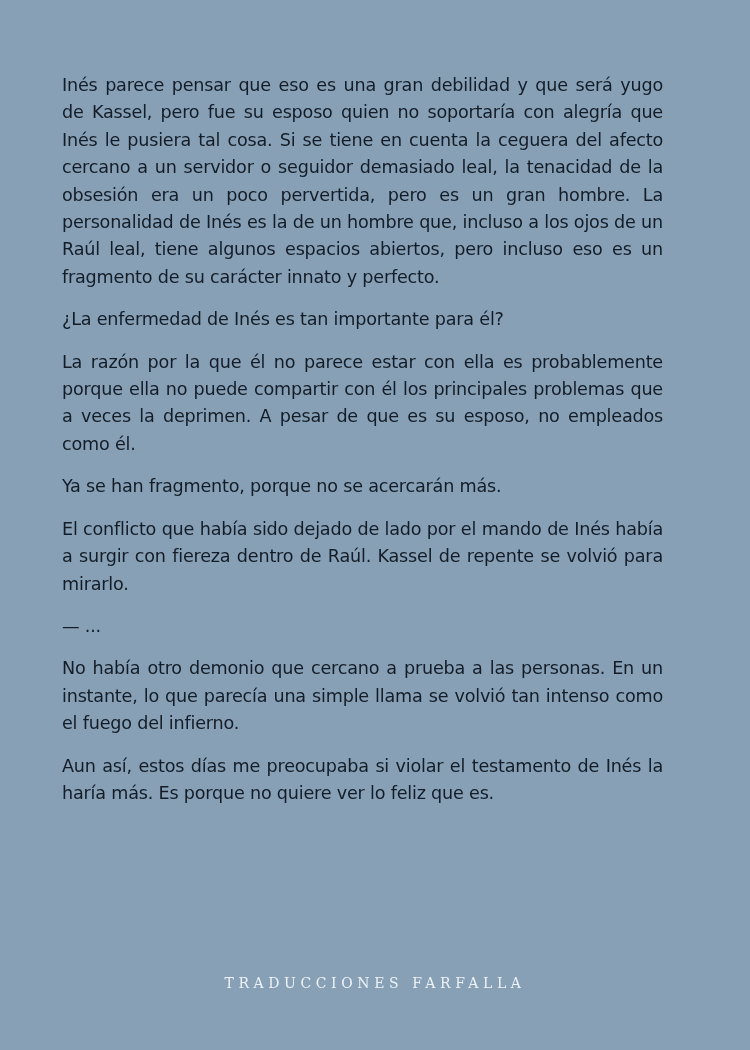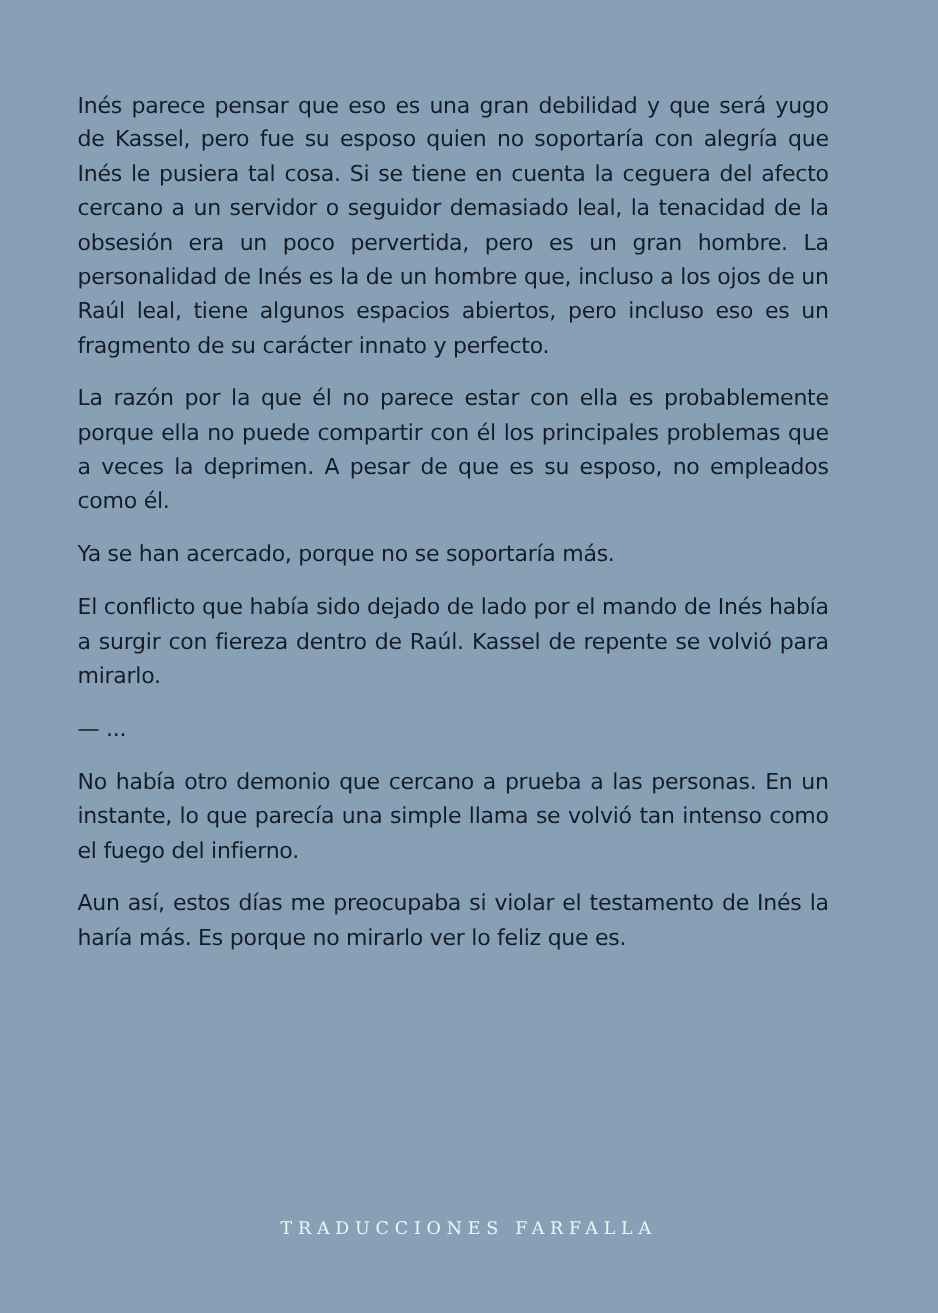--- a/index.html
+++ b/index.html
@@ -39,21 +39,22 @@
       font-size: 14px;
       letter-spacing: 4.6px;
       color: #eef3f7;
     }
   </style>
 </head>
 <body>
 
 <main class="page-body">
   <p class="para">Inés parece pensar que eso es una gran debilidad y que será yugo de Kassel, pero fue su esposo quien no soportaría con alegría que Inés le pusiera tal cosa. Si se tiene en cuenta la ceguera del afecto cercano a un servidor o seguidor demasiado leal, la tenacidad de la obsesión era un poco pervertida, pero es un gran hombre. La personalidad de Inés es la de un hombre que, incluso a los ojos de un Raúl leal, tiene algunos espacios abiertos, pero incluso eso es un fragmento de su carácter innato y perfecto.</p>
+  <p class="para">¿La enfermedad de Inés es tan importante para él?</p>
   <p class="para">La razón por la que él no parece estar con ella es probablemente porque ella no puede compartir con él los principales problemas que a veces la deprimen. A pesar de que es su esposo, no empleados como él.</p>
-  <p class="para">Ya se han acercado, porque no se soportaría más.</p>
+  <p class="para">Ya se han fragmento, porque no se acercarán más.</p>
   <p class="para">El conflicto que había sido dejado de lado por el mando de Inés había a surgir con fiereza dentro de Raúl. Kassel de repente se volvió para mirarlo.</p>
   <p class="para">— ...</p>
   <p class="para">No había otro demonio que cercano a prueba a las personas. En un instante, lo que parecía una simple llama se volvió tan intenso como el fuego del infierno.</p>
-  <p class="para">Aun así, estos días me preocupaba si violar el testamento de Inés la haría más. Es porque no mirarlo ver lo feliz que es.</p>
+  <p class="para">Aun así, estos días me preocupaba si violar el testamento de Inés la haría más. Es porque no quiere ver lo feliz que es.</p>
 </main>
 
 <footer class="footer">TRADUCCIONES FARFALLA</footer>
 
 </body></html>

